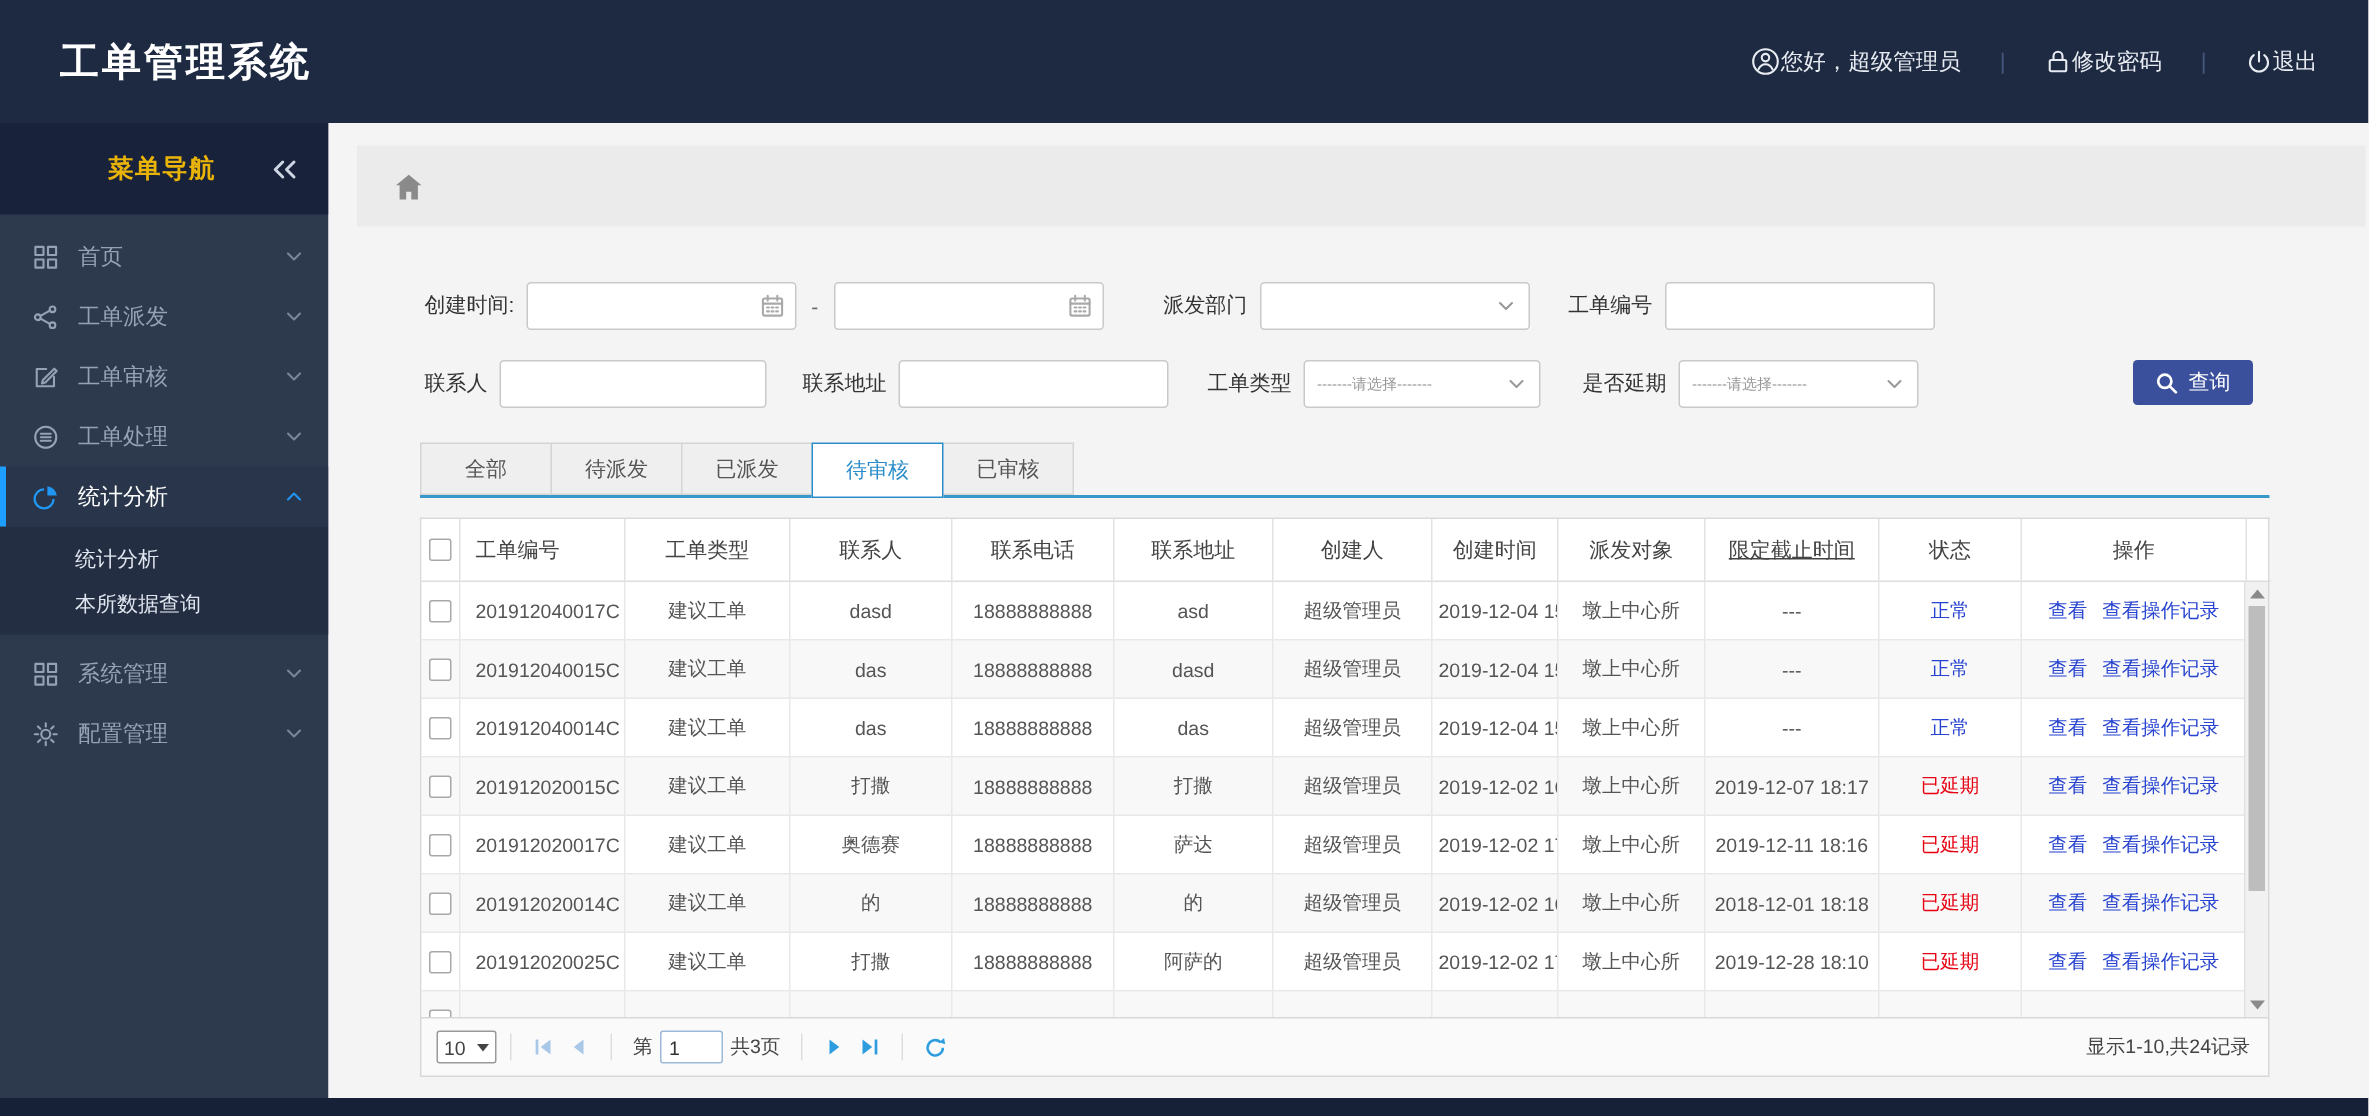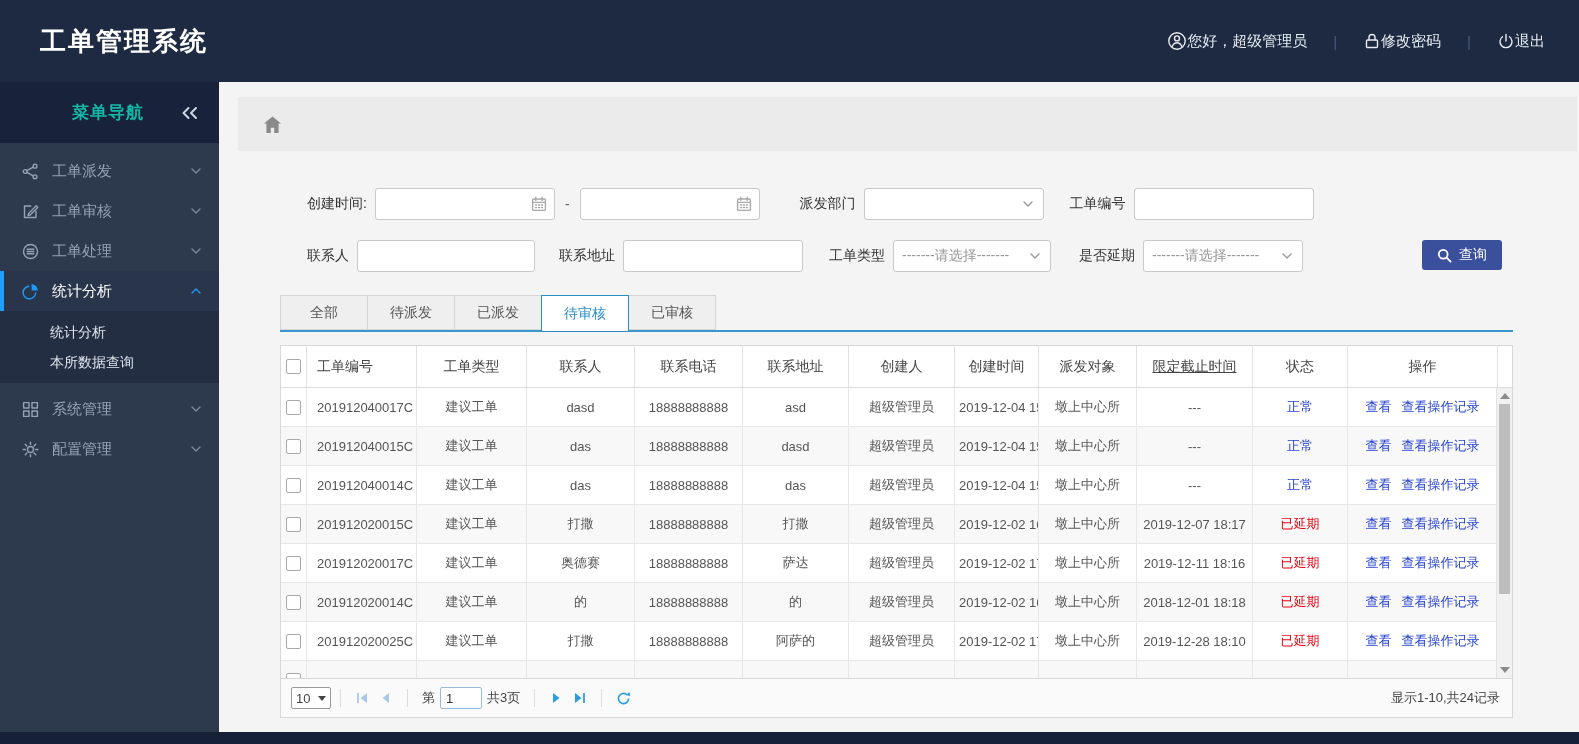--- a/index.html
+++ b/index.html
@@ -12,21 +12,21 @@
 
   
   .top-header { position:absolute; top:0; left:0; width:100%; height:82px; background:#1d2a42; display:flex; align-items:center; z-index:5; }
   .app-title { color:#fff; font-size:26px; font-weight:bold; margin-left:40px; letter-spacing:2px; }
   .header-right { margin-left:auto; margin-right:34px; display:flex; align-items:center; color:#e8ecf2; font-size:15px; }
   .hr-item { display:flex; align-items:center; cursor:pointer; }
   .hr-sep { color:#46587a; margin:0 26px; font-size:15px; }
 
   
   .sidebar { position:absolute; top:82px; left:0; width:219px; height:650px; background:#2d3a4e; }
-  .sb-header { height:61px; background:#18223b; display:flex; align-items:center; color:#14b8a6; }
+  .sb-header { height:61px; background:#18223b; display:flex; align-items:center; color:#eab308; }
   .sb-title { font-size:17px; font-weight:bold; margin-left:72px; letter-spacing:1px; }
   .sb-collapse { margin-left:auto; margin-right:20px; color:#cdd6e2; cursor:pointer; }
   .menu { margin-top:8px; }
   .menu-item { height:40px; display:flex; align-items:center; color:#95a1b4; font-size:15px; cursor:pointer; position:relative; }
   .mi-icon { width:18px; margin-left:22px; display:flex; }
   .mi-label { margin-left:12px; }
   .mi-chevron { margin-left:auto; margin-right:16px; display:flex; color:#7a8699; }
   .menu-item.active { color:#fff; background:#28354a; }
   .menu-item.active::before { content:""; position:absolute; left:0; top:0; bottom:0; width:4px; background:#1e9fff; }
   .menu-item.active .mi-icon, .menu-item.active .mi-chevron { color:#2196f3; }
@@ -36,29 +36,29 @@
 
   
   .main { position:absolute; top:82px; left:219px; right:0; height:650px; background:#f4f4f5; }
   .crumb { position:absolute; top:15px; left:19px; right:2px; height:54px; background:#ebebeb; display:flex; align-items:center; }
   .home-wrap { margin-left:24px; color:#8a8a8a; cursor:pointer; display:flex; }
 
   
   .filters-row { position:absolute; left:0; width:100%; height:32px; display:flex; align-items:center; font-size:14px; color:#333; }
   .row1 { top:106px; } .row2 { top:158px; }
   .f-label { margin-right:8px; white-space:nowrap; }
-  .ml64 { margin-left:88px; } .ml40 { margin-left:40px; } .ml26 { margin-left:26px; }
+  .ml64 { margin-left:64px; } .ml40 { margin-left:40px; } .ml26 { margin-left:26px; }
   .ml24 { margin-left:24px; } .ml28 { margin-left:28px; }
   .txt { height:32px; border:1px solid #c9c9c9; border-radius:3px; background:#fff; font-size:13px; padding:0 8px; font-family:inherit; color:#555; outline:none; }
   .w180 { width:180px; } .w178 { width:178px; }
   .date-wrap { position:relative; display:flex; align-items:center; }
   .date-wrap .txt { padding-right:30px; }
   .cal-icon { position:absolute; right:8px; color:#a9a9a9; pointer-events:none; display:flex; }
   .dash { margin:0 10px; color:#666; }
-  .sel { height:32px; border:1px solid #c9c9c9; border-radius:3px; background:#fff; display:flex; align-items:center; justify-content:space-between; padding:0 8px; color:#999; font-size:14px; cursor:pointer; }
+  .sel { height:32px; border:1px solid #c9c9c9; border-radius:3px; background:#fff; display:flex; align-items:center; justify-content:space-between; padding:0 8px; color:#999; font-size:10px; cursor:pointer; }
   .w158 { width:158px; } .w160 { width:160px; }
   .sel-caret { color:#999; display:flex; }
   .query-btn { position:absolute; top:158px; left:1203px; width:80px; height:30px; background:#3b509c; color:#fff; border:none; border-radius:3px; font-size:14px; display:flex; align-items:center; justify-content:center; gap:7px; cursor:pointer; font-family:inherit; }
 
   
   .tabs { position:absolute; top:213px; left:61px; display:flex; }
   .tab { width:88px; height:35px; background:#efefef; border:1px solid #d5d5d5; display:flex; align-items:center; justify-content:center; font-size:14px; color:#555; cursor:pointer; margin-left:-1px; }
   .tab:first-child { margin-left:0; }
   .tab.active { background:#fff; border-color:#2a8cc8; color:#2a8cc8; position:relative; z-index:2; height:37px; }
   .tabs-underline { position:absolute; top:248px; left:61px; width:1233px; height:2px; background:#3898cc; }
@@ -142,20 +142,36 @@
   <div class="sb-header">
     <span class="sb-title">菜单导航</span>
     <span class="sb-collapse">
         <svg width="19" height="16" viewBox="0 0 19 16" fill="none" stroke="currentColor" stroke-width="2" stroke-linecap="round" stroke-linejoin="round">
           <path d="M8.5 3l-5 5 5 5"></path>
           <path d="M16 3l-5 5 5 5"></path>
         </svg>
       </span>
   </div>
   <nav class="menu">
+      <div class="menu-item">
+        <span class="mi-icon">
+          <svg width="17" height="17" viewBox="0 0 17 17" fill="none" stroke="currentColor" stroke-width="1.4" stroke-linecap="round" stroke-linejoin="round">
+            <rect x="1.6" y="1.6" width="5.4" height="5.4"></rect>
+            <rect x="10" y="1.6" width="5.4" height="5.4"></rect>
+            <rect x="1.6" y="10" width="5.4" height="5.4"></rect>
+            <rect x="10" y="10" width="5.4" height="5.4"></rect>
+          </svg>
+        </span>
+        <span class="mi-label">首页</span>
+        <span class="mi-chevron">
+          <svg width="14" height="14" viewBox="0 0 14 14" fill="none" stroke="currentColor" stroke-width="1.4" stroke-linecap="round" stroke-linejoin="round">
+            <path d="M3 5l4 4 4-4"></path>
+          </svg>
+        </span>
+      </div>
       <div class="menu-item">
         <span class="mi-icon">
           <svg width="17" height="17" viewBox="0 0 17 17" fill="none" stroke="currentColor" stroke-width="1.4" stroke-linecap="round" stroke-linejoin="round">
             <circle cx="3.2" cy="8.5" r="1.9"></circle>
             <circle cx="13" cy="3.2" r="1.9"></circle>
             <circle cx="13" cy="13.8" r="1.9"></circle>
             <path d="M5 7.6l6.2-3.5M5 9.4l6.2 3.5"></path>
           </svg>
         </span>
         <span class="mi-label">工单派发</span>

